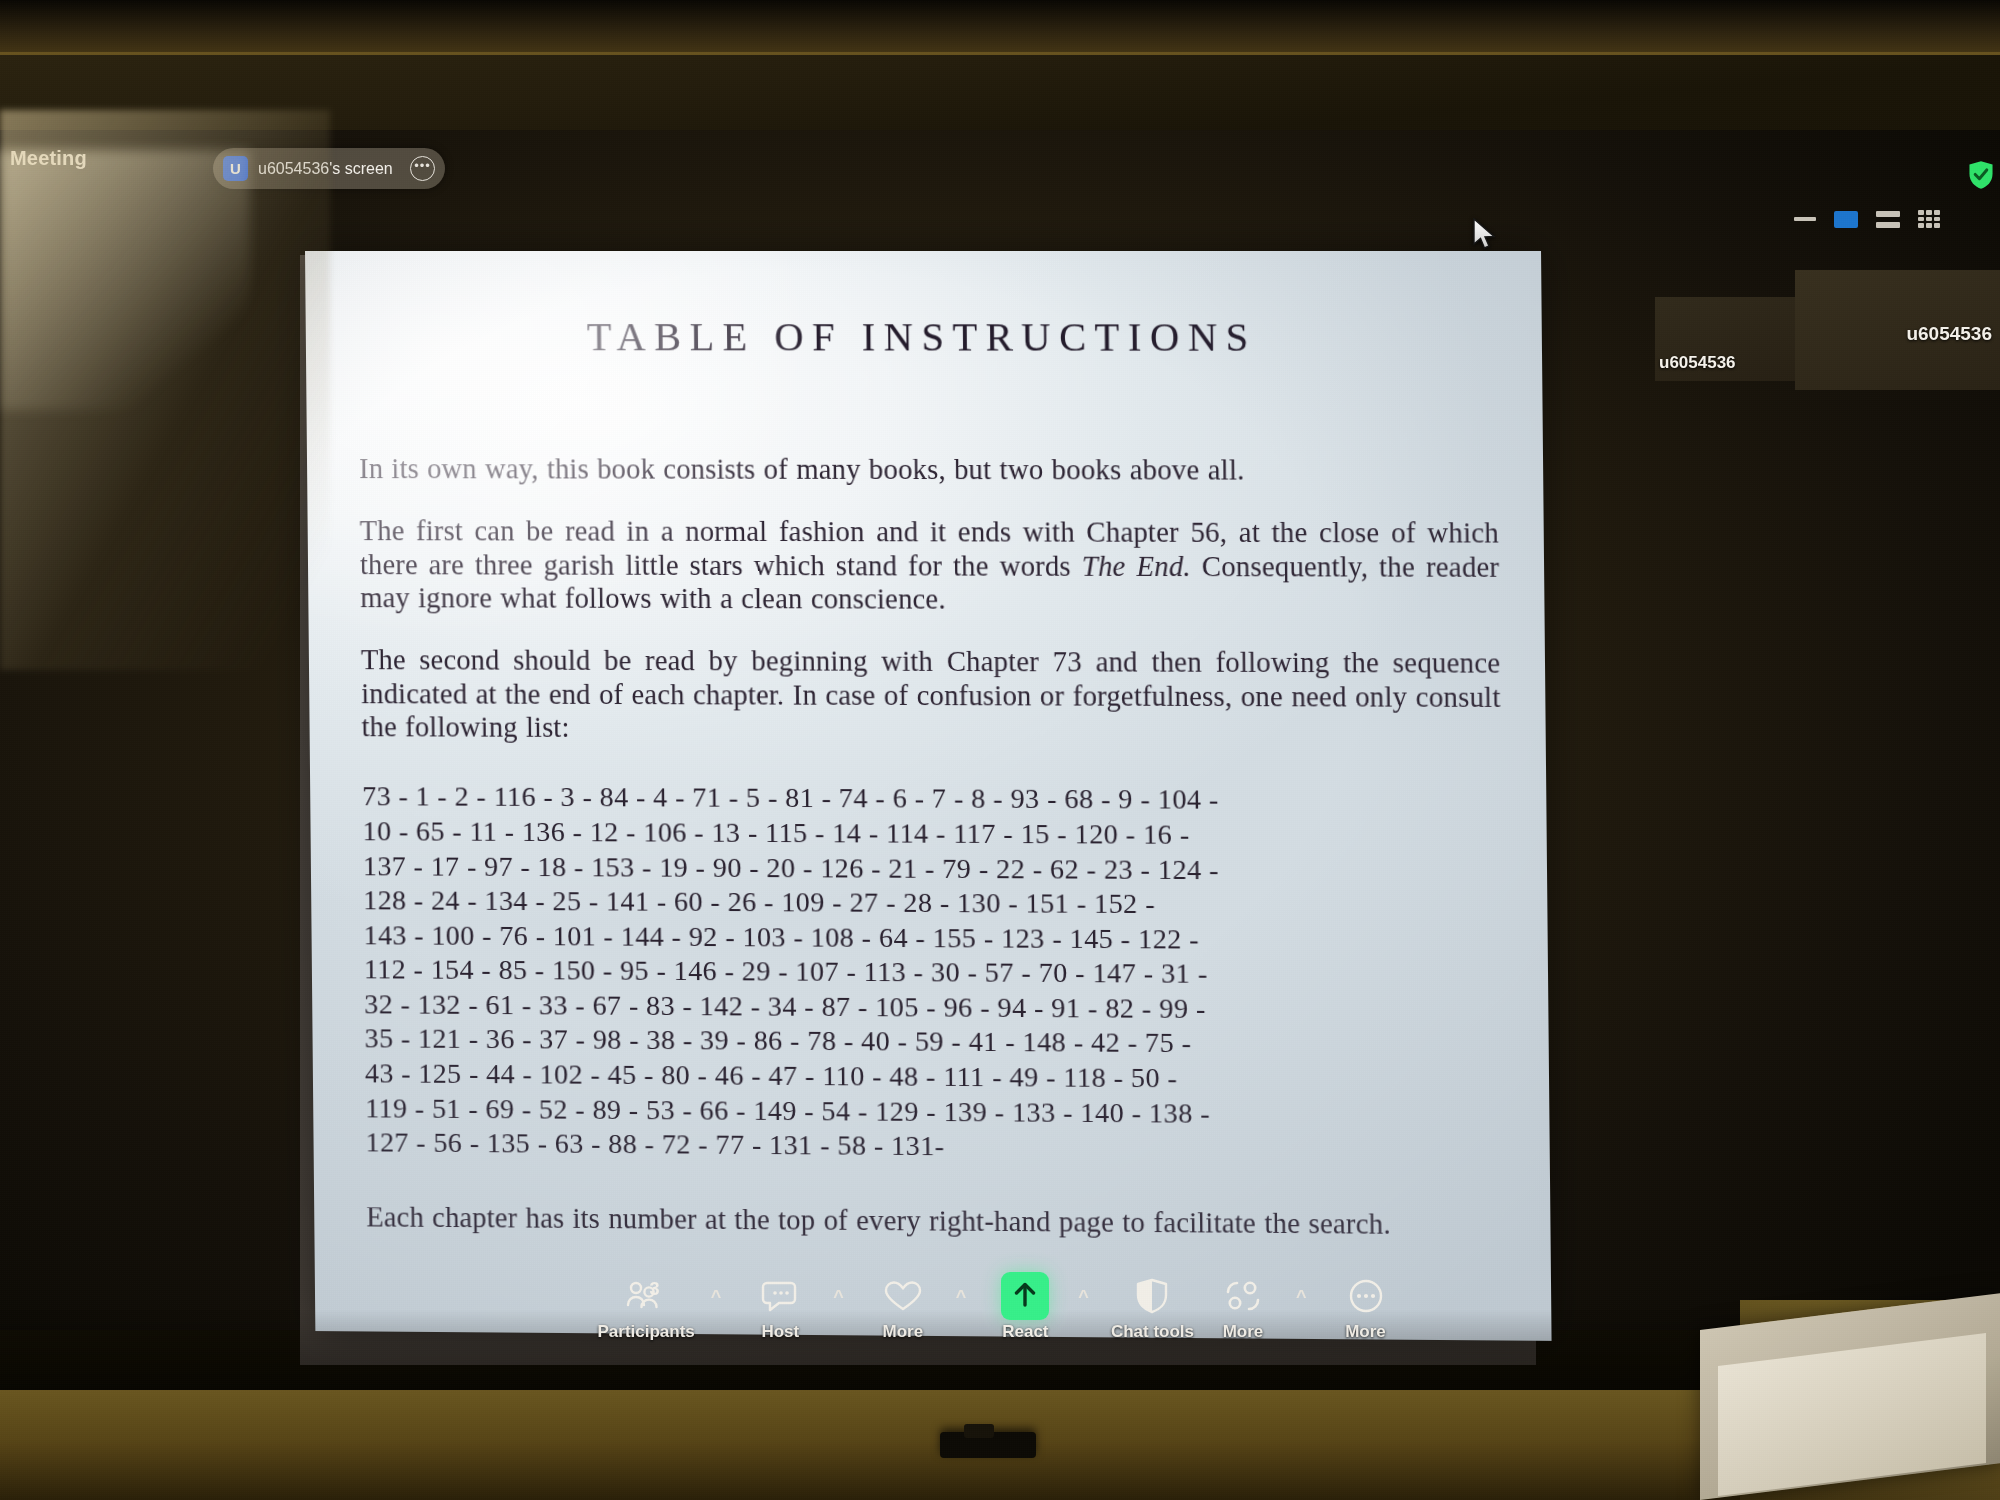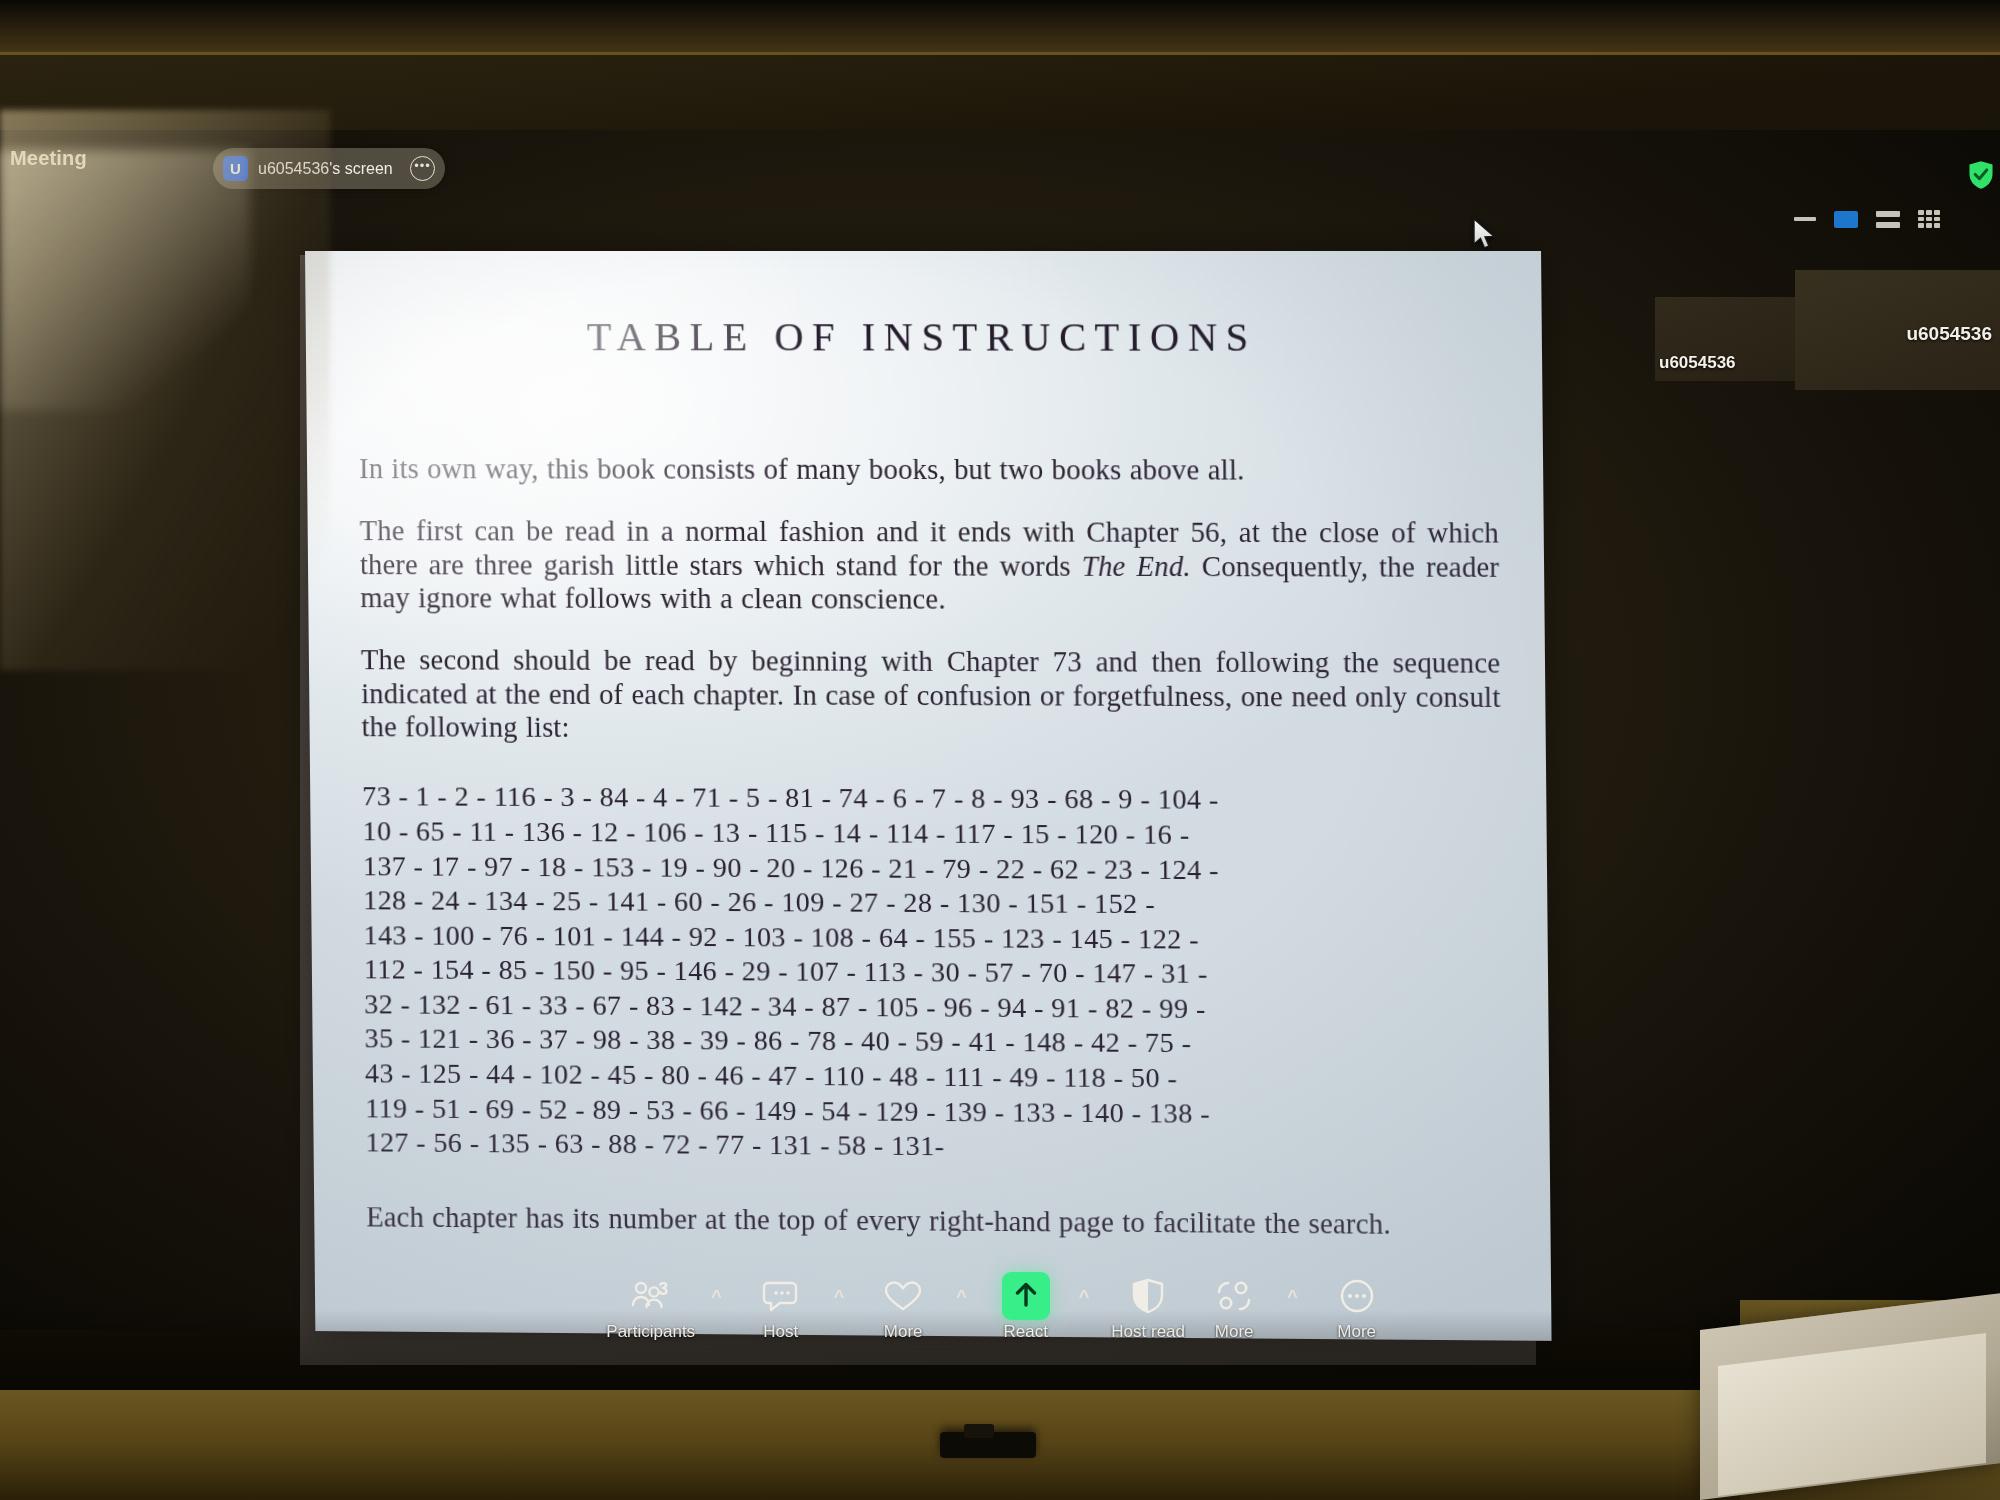--- a/index.html
+++ b/index.html
@@ -181,21 +181,21 @@
   }
   .tb-item {
     display:flex; flex-direction:column; align-items:center; justify-content:center;
     min-width:86px; padding:4px 6px; position:relative;
   }
   .tb-ico {
     height:46px; display:flex; align-items:center; justify-content:center;
     color:#f2efe8;
   }
   .tb-lb {
-    color:#efece5; font-size:17px; font-weight:400; margin-top:3px;
+    color:#efece5; font-size:17px; font-weight:700; margin-top:3px;
     text-shadow:0 1px 3px rgba(0,0,0,.9); white-space:nowrap;
   }
   .tb-badge {
     position:absolute; left:58px; top:10px;
     color:#f3f0e9; font-size:18px; font-weight:600;
   }
   .tb-caret {
     color:#e9e5dd; font-size:18px; font-weight:700; padding:0 16px 20px 10px;
     align-self:center;
   }
@@ -387,21 +387,21 @@
         </div>
         <div class="tb-caret">^</div>
 
         <div class="tb-item">
           <div class="tb-ico">
             <svg width="34" height="36" viewBox="0 0 34 36">
               <path d="M17 2 L31 6 V17 C31 26 24.6 31.6 17 34 C9.4 31.6 3 26 3 17 V6 Z" fill="none" stroke="#f2efe8" stroke-width="2.4" stroke-linejoin="round"></path>
               <path d="M17 2 L17 34 C9.4 31.6 3 26 3 17 V6 Z" fill="#f2efe8"></path>
             </svg>
           </div>
-          <div class="tb-lb">Host read</div>
+          <div class="tb-lb">Chat tools</div>
         </div>
 
         <div class="tb-item">
           <div class="tb-ico">
             <svg width="38" height="34" viewBox="0 0 38 34">
               <path d="M13 4 C8 4 4 8 4 13" fill="none" stroke="#f2efe8" stroke-width="2.6" stroke-linecap="round"></path>
               <circle cx="26" cy="9" r="5.2" fill="none" stroke="#f2efe8" stroke-width="2.6"></circle>
               <circle cx="11" cy="24" r="5.2" fill="none" stroke="#f2efe8" stroke-width="2.6"></circle>
               <path d="M25 30 C30 30 34 26 34 21" fill="none" stroke="#f2efe8" stroke-width="2.6" stroke-linecap="round"></path>
             </svg>

